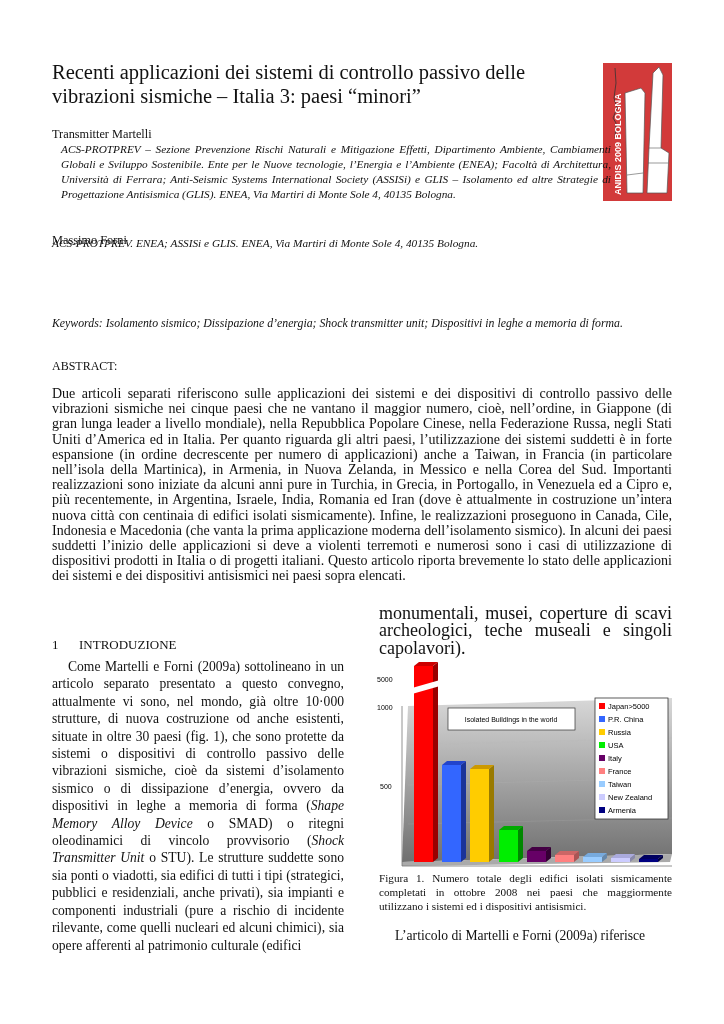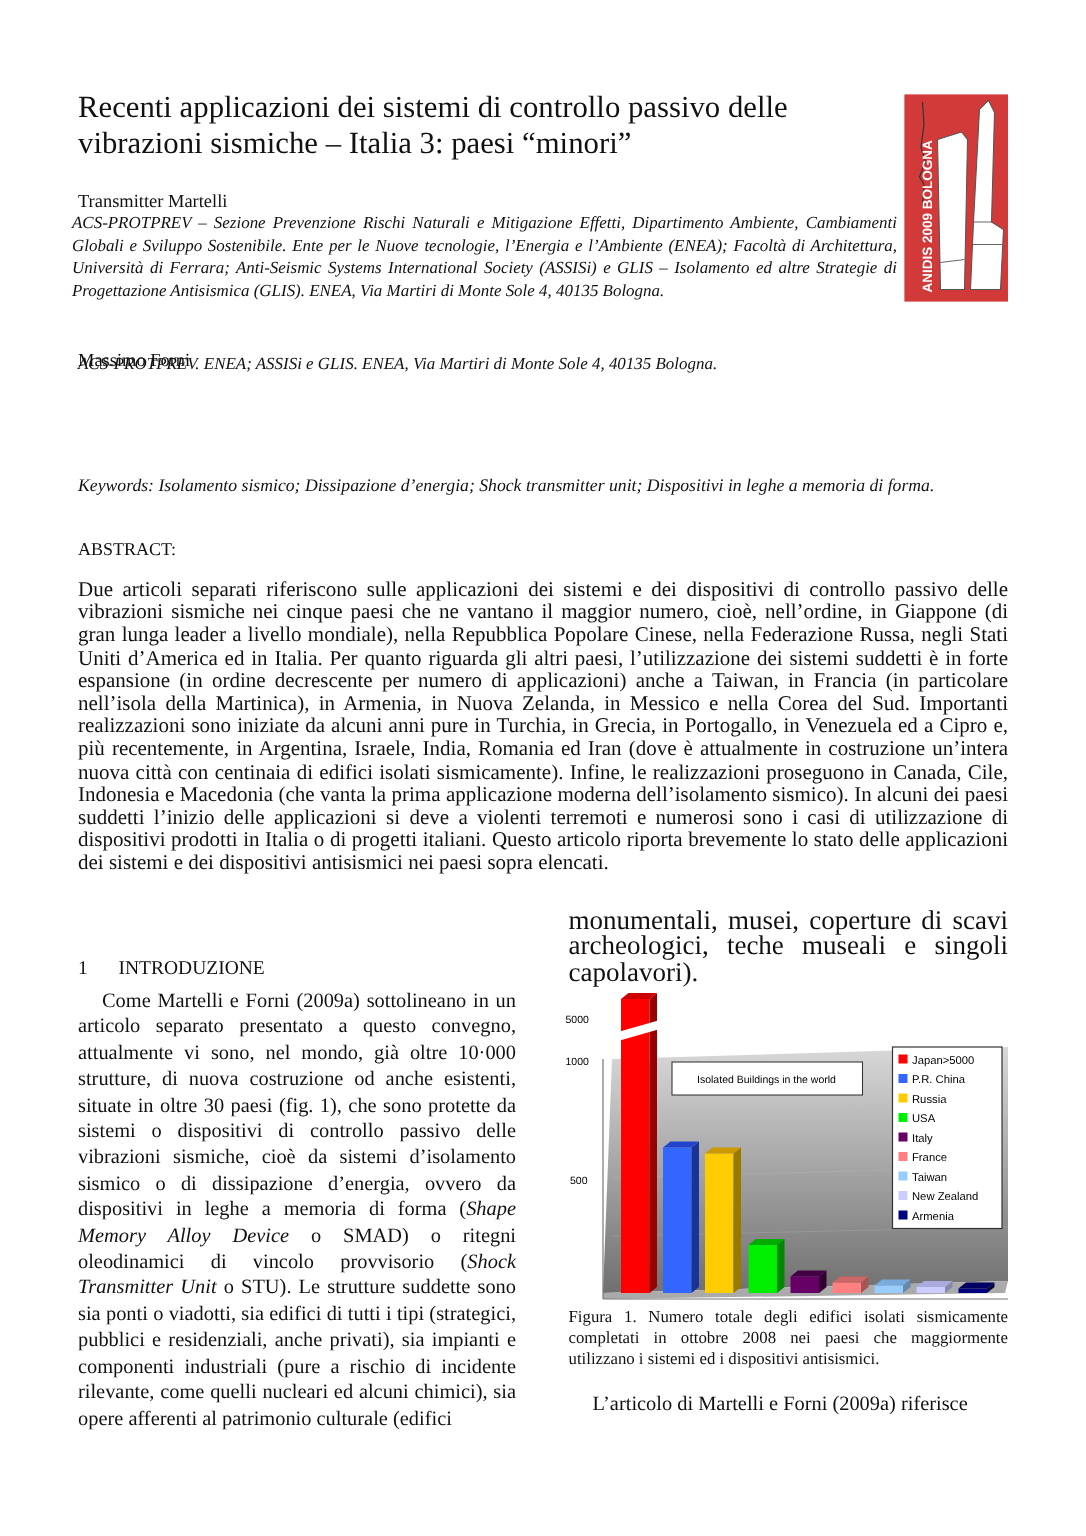--- a/index.html
+++ b/index.html
@@ -3,21 +3,21 @@
 <meta charset="utf-8">
 <style>
   html, body { margin: 0; padding: 0; background: #ffffff; }
   body { width: 724px; height: 1024px; position: relative; overflow: hidden;
          font-family: "Liberation Serif", "DejaVu Serif", serif; color: #111; }
   .abs { position: absolute; }
   .title { left: 52px; top: 60px; width: 548px; font-size: 20.5px; line-height: 24px; }
   .author { font-size: 12.3px; line-height: 15px; }
   .affil { font-size: 11.3px; line-height: 15px; font-style: italic; text-align: justify; }
   .a1 { left: 52px; top: 127px; }
-  .a1aff { left: 48px; top: 142px; width: 550px; font-style: italic; }
+  .a1aff { left: 61px; top: 142px; width: 550px; font-style: italic; }
   .a2 { left: 52px; top: 221px; margin-top: 12px; }
   .a2aff { left: 52px; top: 236px; width: 620px; }
   .kw { left: 52px; top: 316px; width: 620px; font-size: 11.8px; line-height: 15px; font-style: italic; text-align: justify; }
   .abs-h { left: 52px; top: 359px; font-size: 12px; line-height: 15px; }
   .abs-body { left: 52px; top: 386px; width: 620px; font-size: 14px; line-height: 15.2px; text-align: justify; }
   .sec { left: 52px; top: 636px; font-size: 13px; line-height: 17px; }
   .sec .num { display: inline-block; width: 27px; }
   .col1 { left: 52px; top: 658px; width: 292px; font-size: 13.6px; line-height: 17.4px; text-align: justify; }
   .col1 .ind { display: inline-block; width: 16px; }
   .col2top { left: 379px; top: 605px; width: 293px; font-size: 18px; line-height: 17.4px; text-align: justify; }

